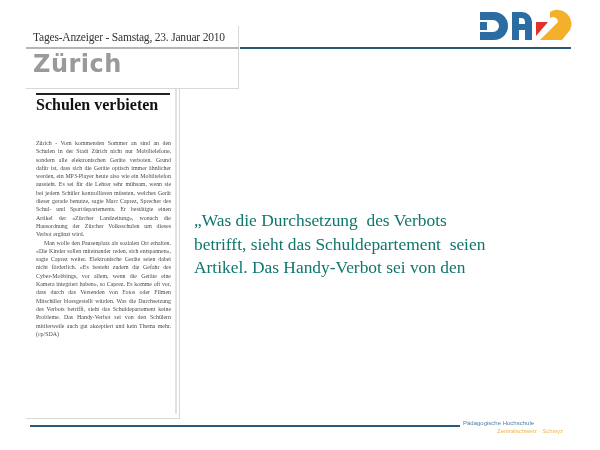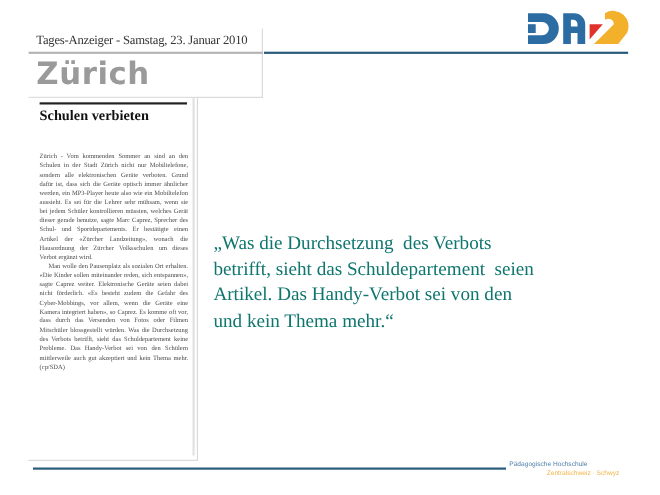--- a/index.html
+++ b/index.html
@@ -34,42 +34,42 @@
       font-family: "Liberation Serif", serif; font-size: 11.5px; color: #333;
       letter-spacing: -0.2px;
       text-align: right;
     }
     .clip-header .dateline-rule {
       position: absolute; left: 0; top: 21px; width: 213px; height: 2px;
       background: #b5b5b5;
     }
     .clip-header .section {
       position: absolute; left: 7px; top: 24px;
-      font-family: "DejaVu Sans", sans-serif; font-weight: bold; font-size: 28px;
+      font-family: "DejaVu Sans", sans-serif; font-weight: bold; font-size: 24px;
       color: #9a9a9a; letter-spacing: 0.5px;
     }
 
     
     .clip-article {
       position: absolute; left: 26px; top: 89px; width: 154px; height: 330px;
       background: #fff;
       border-right: 1px solid #d8d8d8;
       border-bottom: 1px solid #d8d8d8;
     }
     .clip-article .inner-rule {
       position: absolute; left: 149px; top: 0; width: 2px; height: 325px;
       background: #e2e2e2;
     }
     .clip-article .headline-bar {
       position: absolute; left: 10px; top: 4px; width: 134px; height: 2px;
       background: #222;
     }
     .clip-article .headline {
       position: absolute; left: 10px; top: 8px; width: 140px;
-      font-family: "Liberation Serif", serif; font-weight: bold; font-size: 13px;
+      font-family: "Liberation Serif", serif; font-weight: bold; font-size: 16px;
       line-height: 15px; color: #111;
     }
     .clip-article .body {
       position: absolute; left: 10px; top: 50px; width: 135px;
       font-family: "Liberation Serif", serif; font-size: 5.9px; line-height: 8.3px;
       color: #4a4a4a; text-align: justify;
     }
     .clip-article .body p { text-indent: 0; }
     .clip-article .body p + p { text-indent: 8px; }
 
@@ -122,21 +122,20 @@
   <div class="body">
     <p>Zürich - Vom kommenden Sommer an sind an den Schulen in der Stadt Zürich nicht nur Mobiltelefone, sondern alle elektronischen Geräte verboten. Grund dafür ist, dass sich die Geräte optisch immer ähnlicher werden, ein MP3-Player heute also wie ein Mobiltelefon aussieht. Es sei für die Lehrer sehr mühsam, wenn sie bei jedem Schüler kontrollieren müssten, welches Gerät dieser gerade benutze, sagte Marc Caprez, Sprecher des Schul- und Sportdepartements. Er bestätigte einen Artikel der «Zürcher Landzeitung», wonach die Hausordnung der Zürcher Volksschulen um dieses Verbot ergänzt wird.</p>
     <p>Man wolle den Pausenplatz als sozialen Ort erhalten. «Die Kinder sollen miteinander reden, sich entspannen», sagte Caprez weiter. Elektronische Geräte seien dabei nicht förderlich. «Es besteht zudem die Gefahr des Cyber-Mobbings, vor allem, wenn die Geräte eine Kamera integriert haben», so Caprez. Es komme oft vor, dass durch das Versenden von Fotos oder Filmen Mitschüler blossgestellt würden. Was die Durchsetzung des Verbots betrifft, sieht das Schuldepartement keine Probleme. Das Handy-Verbot sei von den Schülern mittlerweile auch gut akzeptiert und kein Thema mehr. (cp/SDA)</p>
   </div>
 </div>
 
 <div class="quote">
   <div style="white-space:pre">„Was die Durchsetzung  des Verbots</div>
   <div style="white-space:pre">betrifft, sieht das Schuldepartement  seien</div>
   <div style="white-space:pre">Artikel. Das Handy-Verbot sei von den</div>
-  <div style="white-space:pre">und kein Thema mehr.“</div>
 </div>
 
 <div class="bottom-rule"></div>
 
 <div class="org">
   <div class="line1">Pädagogische Hochschule</div>
   <div class="line2">Zentralschweiz · Schwyz</div>
 </div>
 
 </body></html>

